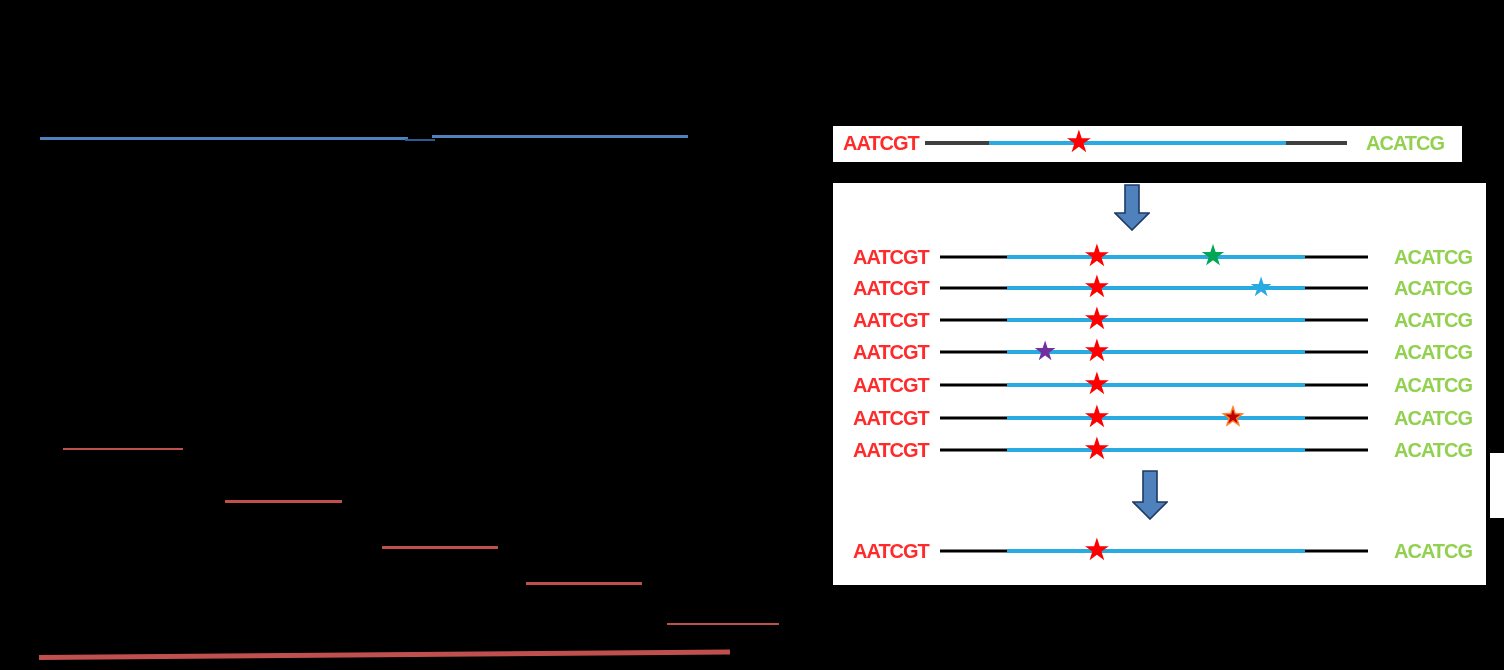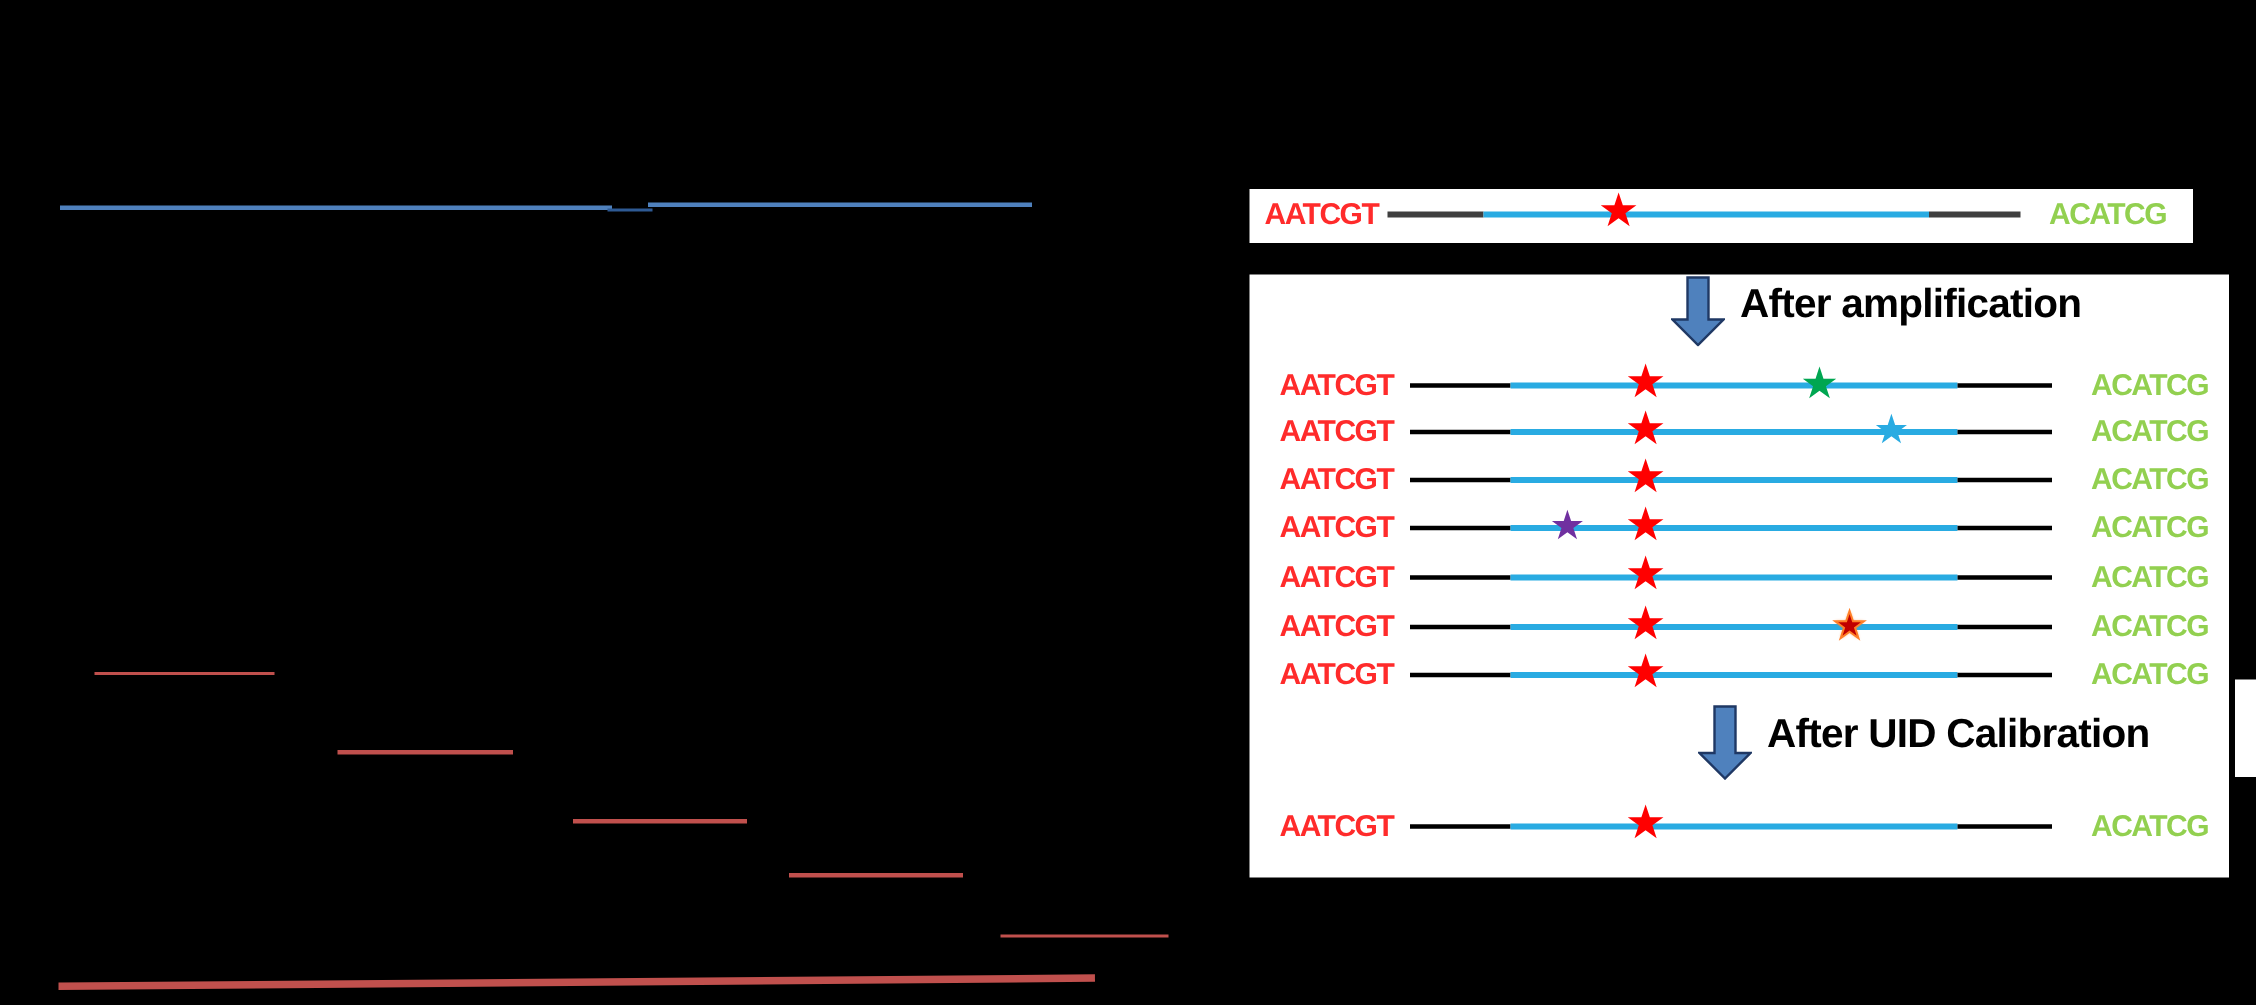--- a/index.html
+++ b/index.html
@@ -65,21 +65,20 @@
         <div class="seg dark" style="left: 453px; width: 61px;"></div>
         <span class="seq-label right" style="left: 513px;">ACATCG</span>
         <span class="star" style="left: 246px; font-size: 31px; color: rgb(255, 0, 0);">★</span>
       </div>
     </div>
 
   <div id="main-box" class="panel">
     <svg class="arrow" style="left:281px;top:1px;" width="36" height="47" viewBox="0 0 36 47">
       <path d="M11,1 h14 v28 h10 l-17,17 -17,-17 h10 z" style="fill:var(--arrow-fill,#4F81BD);stroke:var(--arrow-stroke,#1F3864);stroke-width:1.6;"></path>
     </svg>
-    <div class="arrow-label" style="left:327px;top:4px;">After amplification</div>
 
     <div id="amplified-rows">
         <div class="seq-row" style="top: 74px;">
           <span class="seq-label left" style="left: 20px;">AATCGT</span>
           <div class="seg black" style="left: 107px; width: 67px;"></div>
           <div class="seg cyan" style="left: 174px; width: 298px;"></div>
           <div class="seg black" style="left: 472px; width: 63px;"></div>
           <span class="seq-label right" style="left: 541px;">ACATCG</span>
           <span class="star" style="left: 264px; font-size: 31px; color: rgb(255, 0, 0);">★</span>
           <span class="star" style="left: 380px; font-size: 29px; color: rgb(0, 166, 81);">★</span>
@@ -133,21 +132,20 @@
           <div class="seg cyan" style="left: 174px; width: 298px;"></div>
           <div class="seg black" style="left: 472px; width: 63px;"></div>
           <span class="seq-label right" style="left: 541px;">ACATCG</span>
           <span class="star" style="left: 264px; font-size: 31px; color: rgb(255, 0, 0);">★</span>
         </div>
       </div>
 
     <svg class="arrow" style="left:299px;top:287px;" width="36" height="50" viewBox="0 0 36 50">
       <path d="M11,1 h14 v31 h10 l-17,17 -17,-17 h10 z" style="fill:var(--arrow-fill,#4F81BD);stroke:var(--arrow-stroke,#1F3864);stroke-width:1.6;"></path>
     </svg>
-    <div class="arrow-label" style="left:345px;top:291px;">After UID Calibration</div>
 
     <div id="calibrated-row-holder">
         <div class="seq-row" style="top: 368px;">
           <span class="seq-label left" style="left: 20px;">AATCGT</span>
           <div class="seg black" style="left: 107px; width: 67px;"></div>
           <div class="seg cyan" style="left: 174px; width: 298px;"></div>
           <div class="seg black" style="left: 472px; width: 63px;"></div>
           <span class="seq-label right" style="left: 541px;">ACATCG</span>
           <span class="star" style="left: 264px; font-size: 31px; color: rgb(255, 0, 0);">★</span>
         </div>

